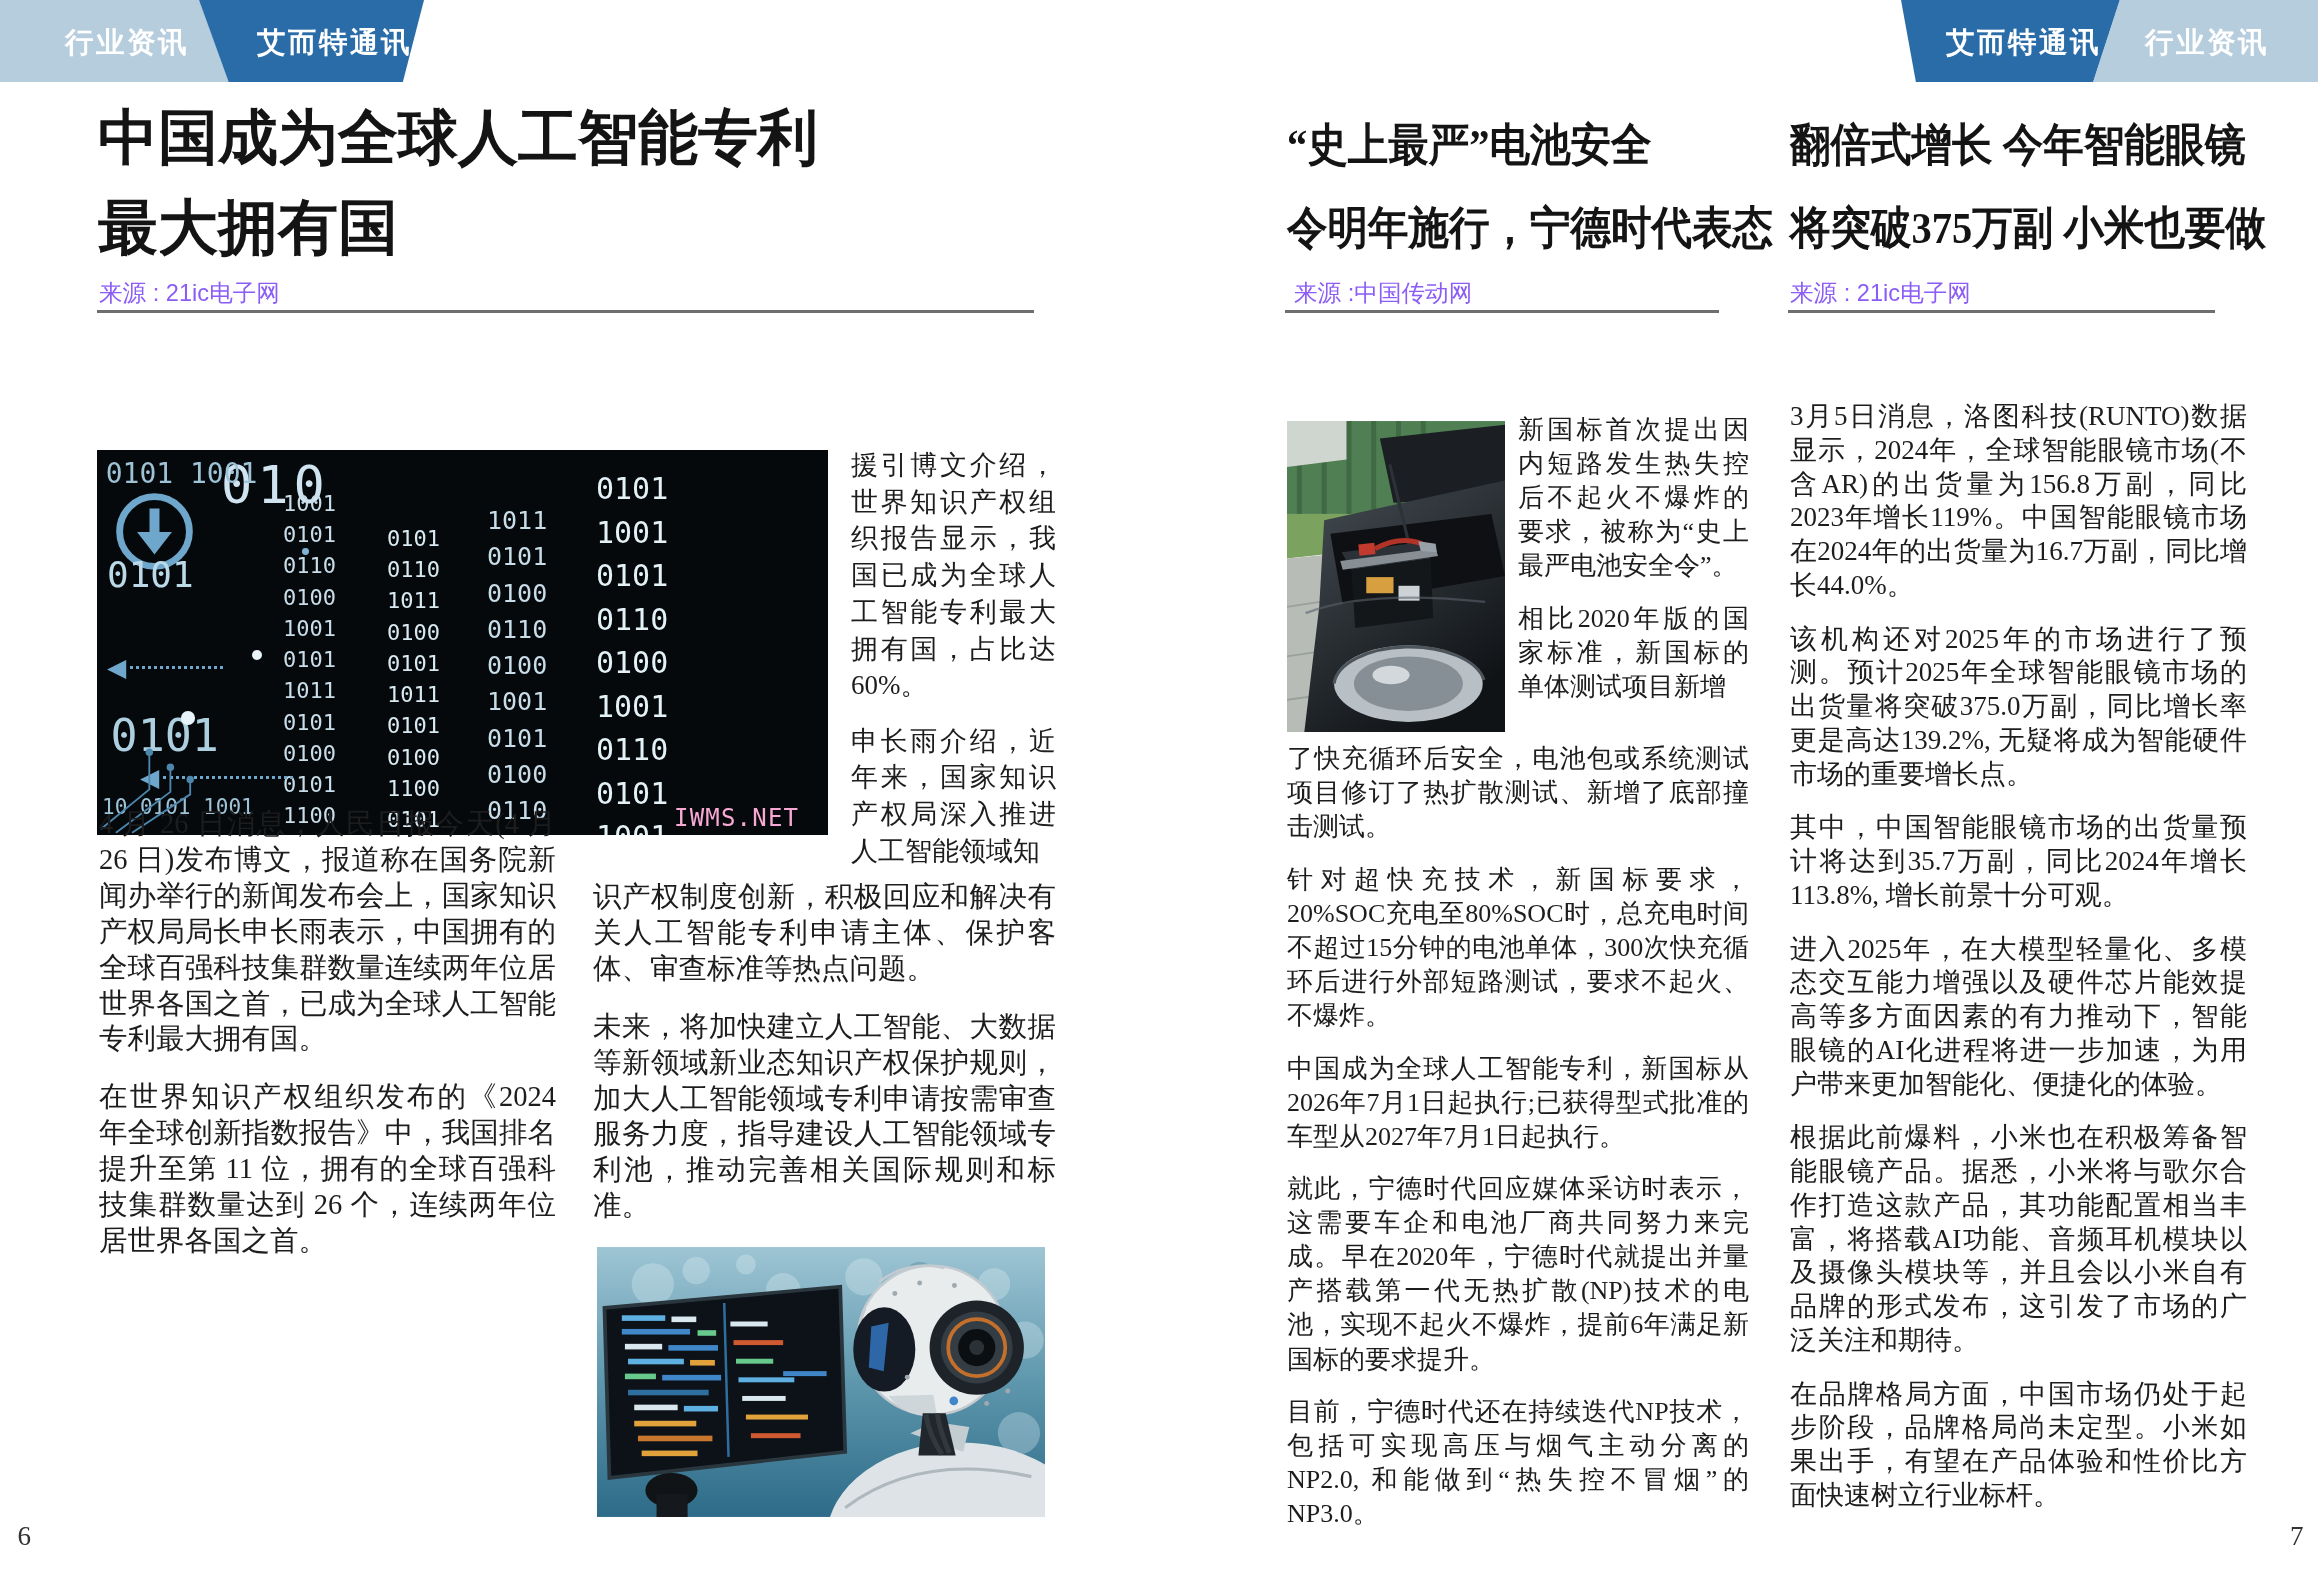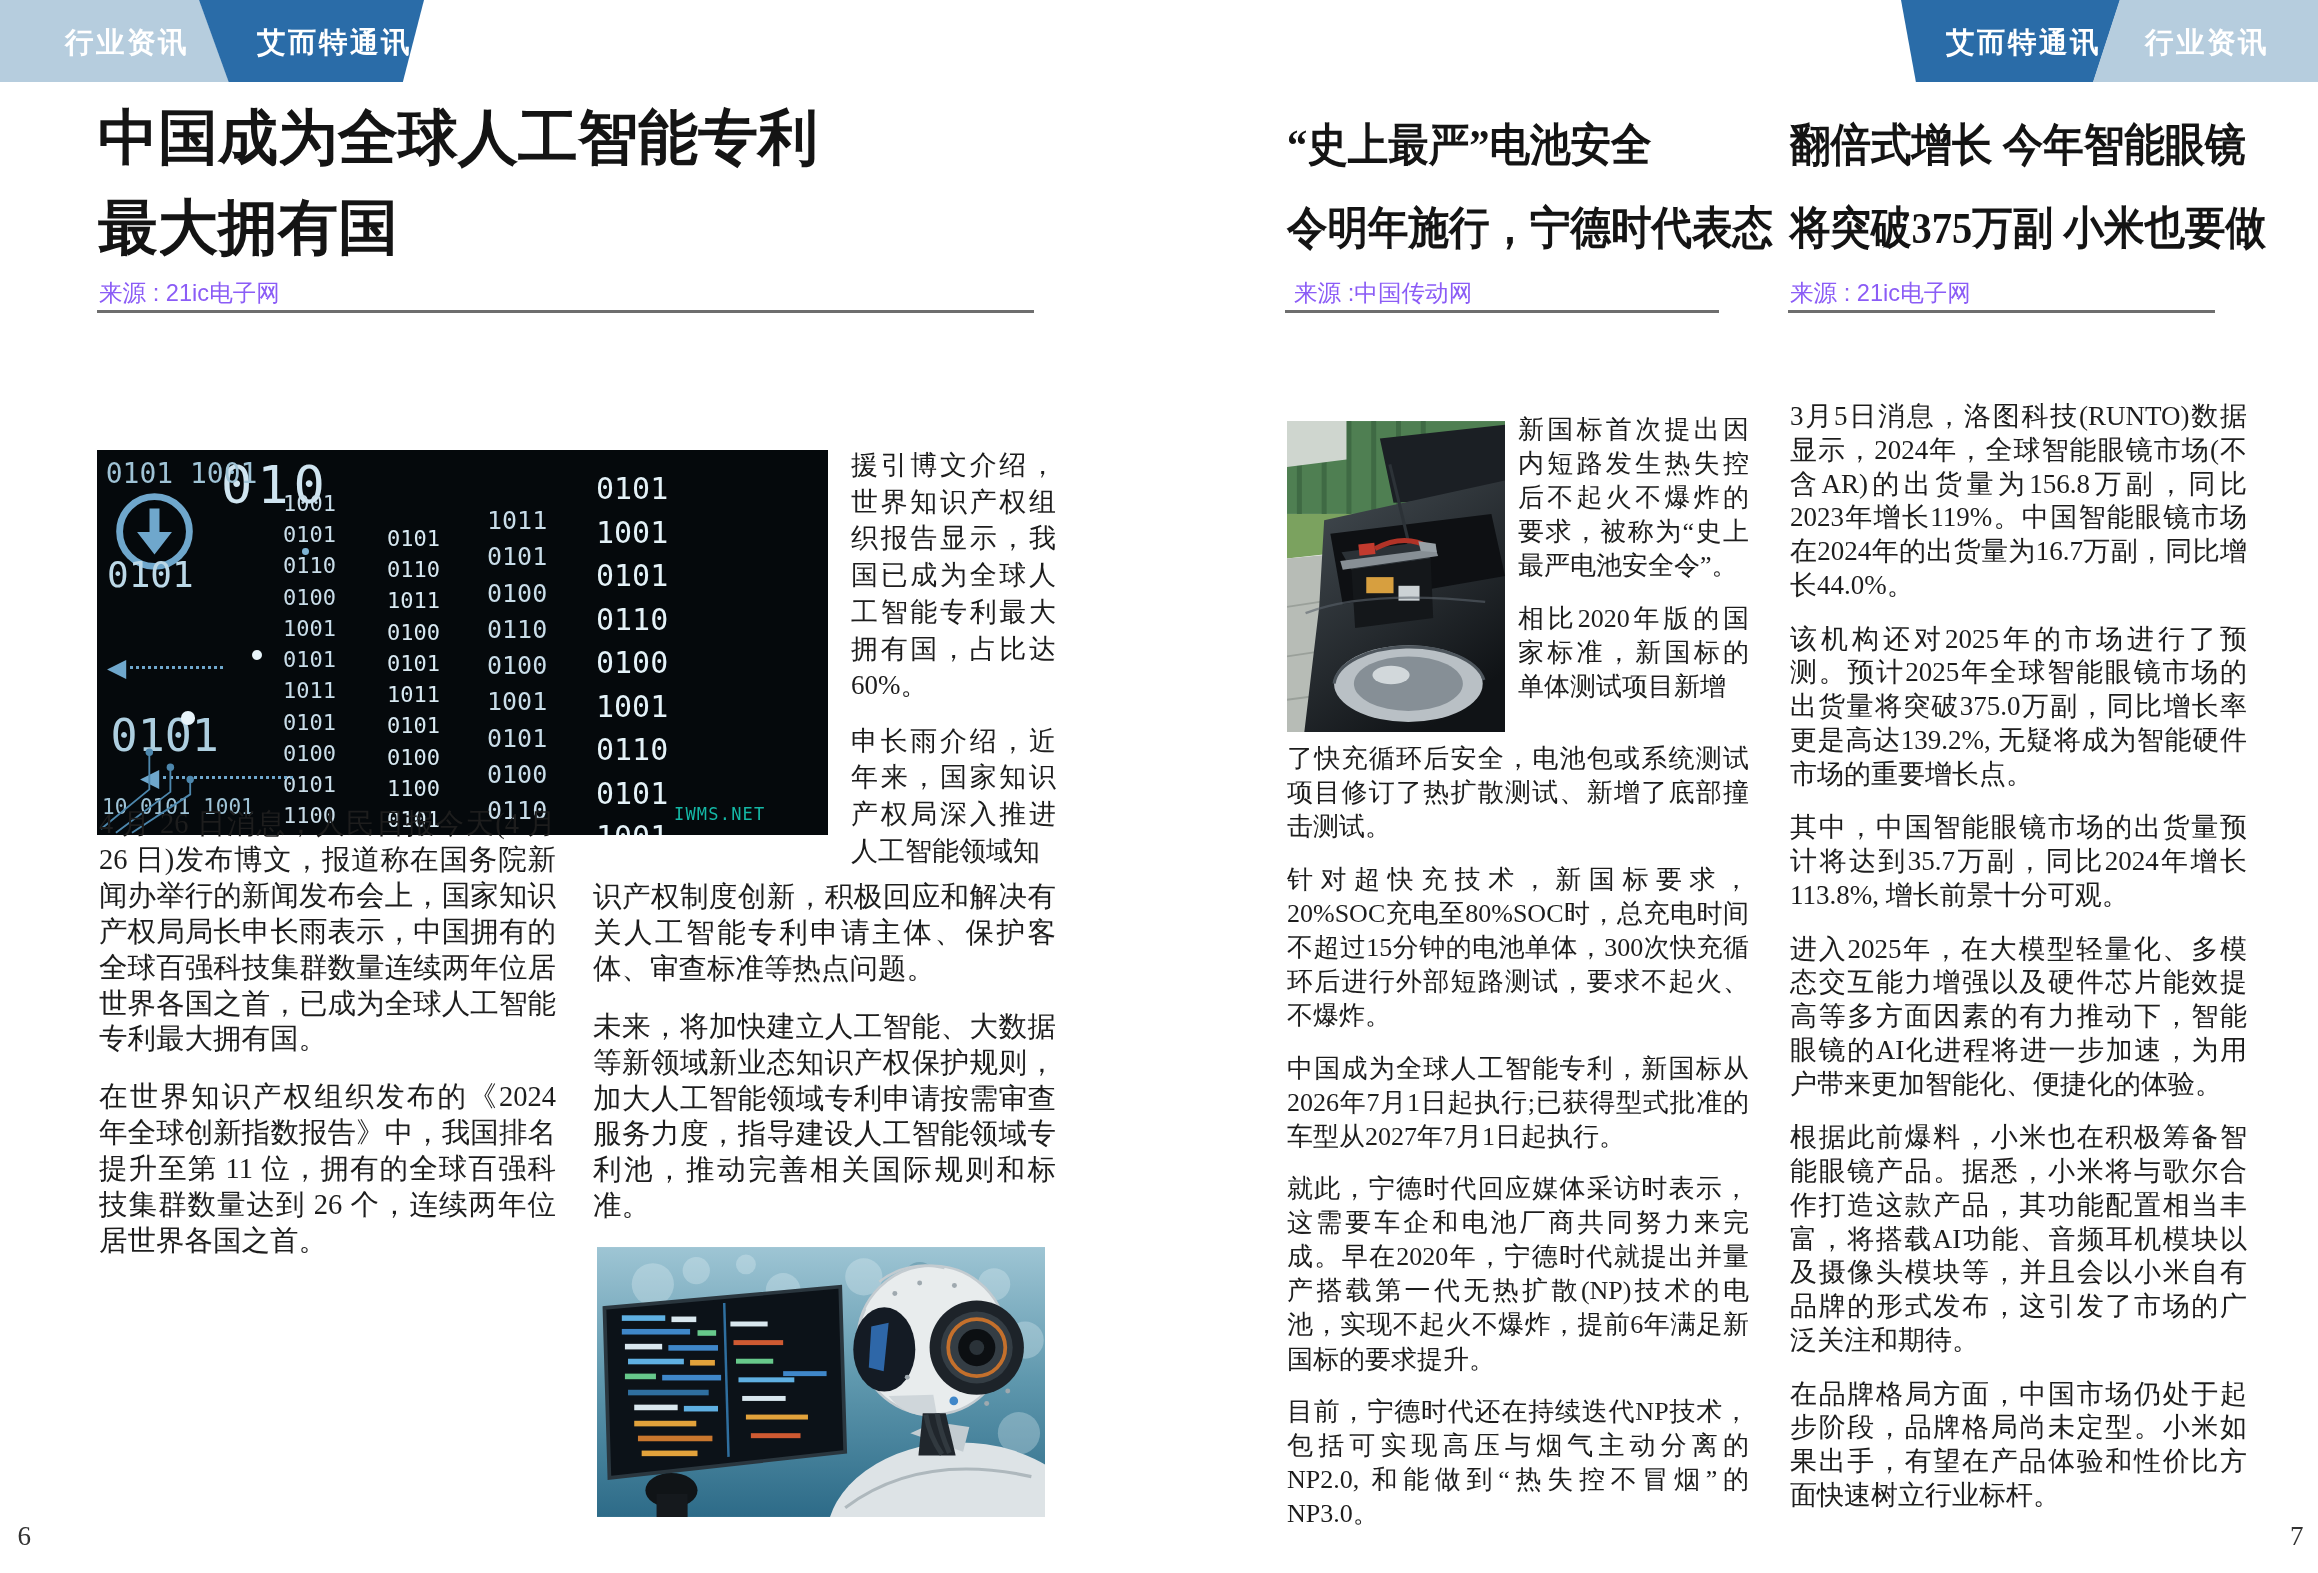--- a/index.html
+++ b/index.html
@@ -43,21 +43,21 @@
   .tb-rcol p{margin-bottom:20px;}
   .pagenum{position:absolute;font-size:27px;color:#333;}
   
   .binary-photo{
     position:absolute;left:97px;top:450px;width:731px;height:385px;background:#05090c;overflow:hidden;
     font-family:"DejaVu Sans Mono","Liberation Mono",monospace;
   }
   .bin-col{position:absolute;white-space:pre;color:#c9dde9;}
   .bin-big{position:absolute;white-space:pre;color:#bcd9e8;}
   .dot{position:absolute;border-radius:50%;background:#e8f4fa;}
-  .watermark{position:absolute;color:#14b8a6;font-size:17px;letter-spacing:1.2px;}
+  .watermark{position:absolute;color:#f9a8d4;font-size:24px;letter-spacing:1.2px;}
   .arrow-row{position:absolute;display:flex;align-items:center;color:#6fa7cc;}
   .arrow-head{font-size:25px;line-height:1;font-family:"DejaVu Sans",sans-serif;}
   .arrow-tail{border-top:3.7px dotted #6fa7cc;width:93px;margin-left:3.7px;}
   
   .figure{position:absolute;overflow:hidden;}
   .fig-robot{left:597px;top:1247px;width:448px;height:270px;}
   .fig-car{left:1287px;top:421px;width:218px;height:311px;}
   svg{display:block;}
 </style>
 </head>

